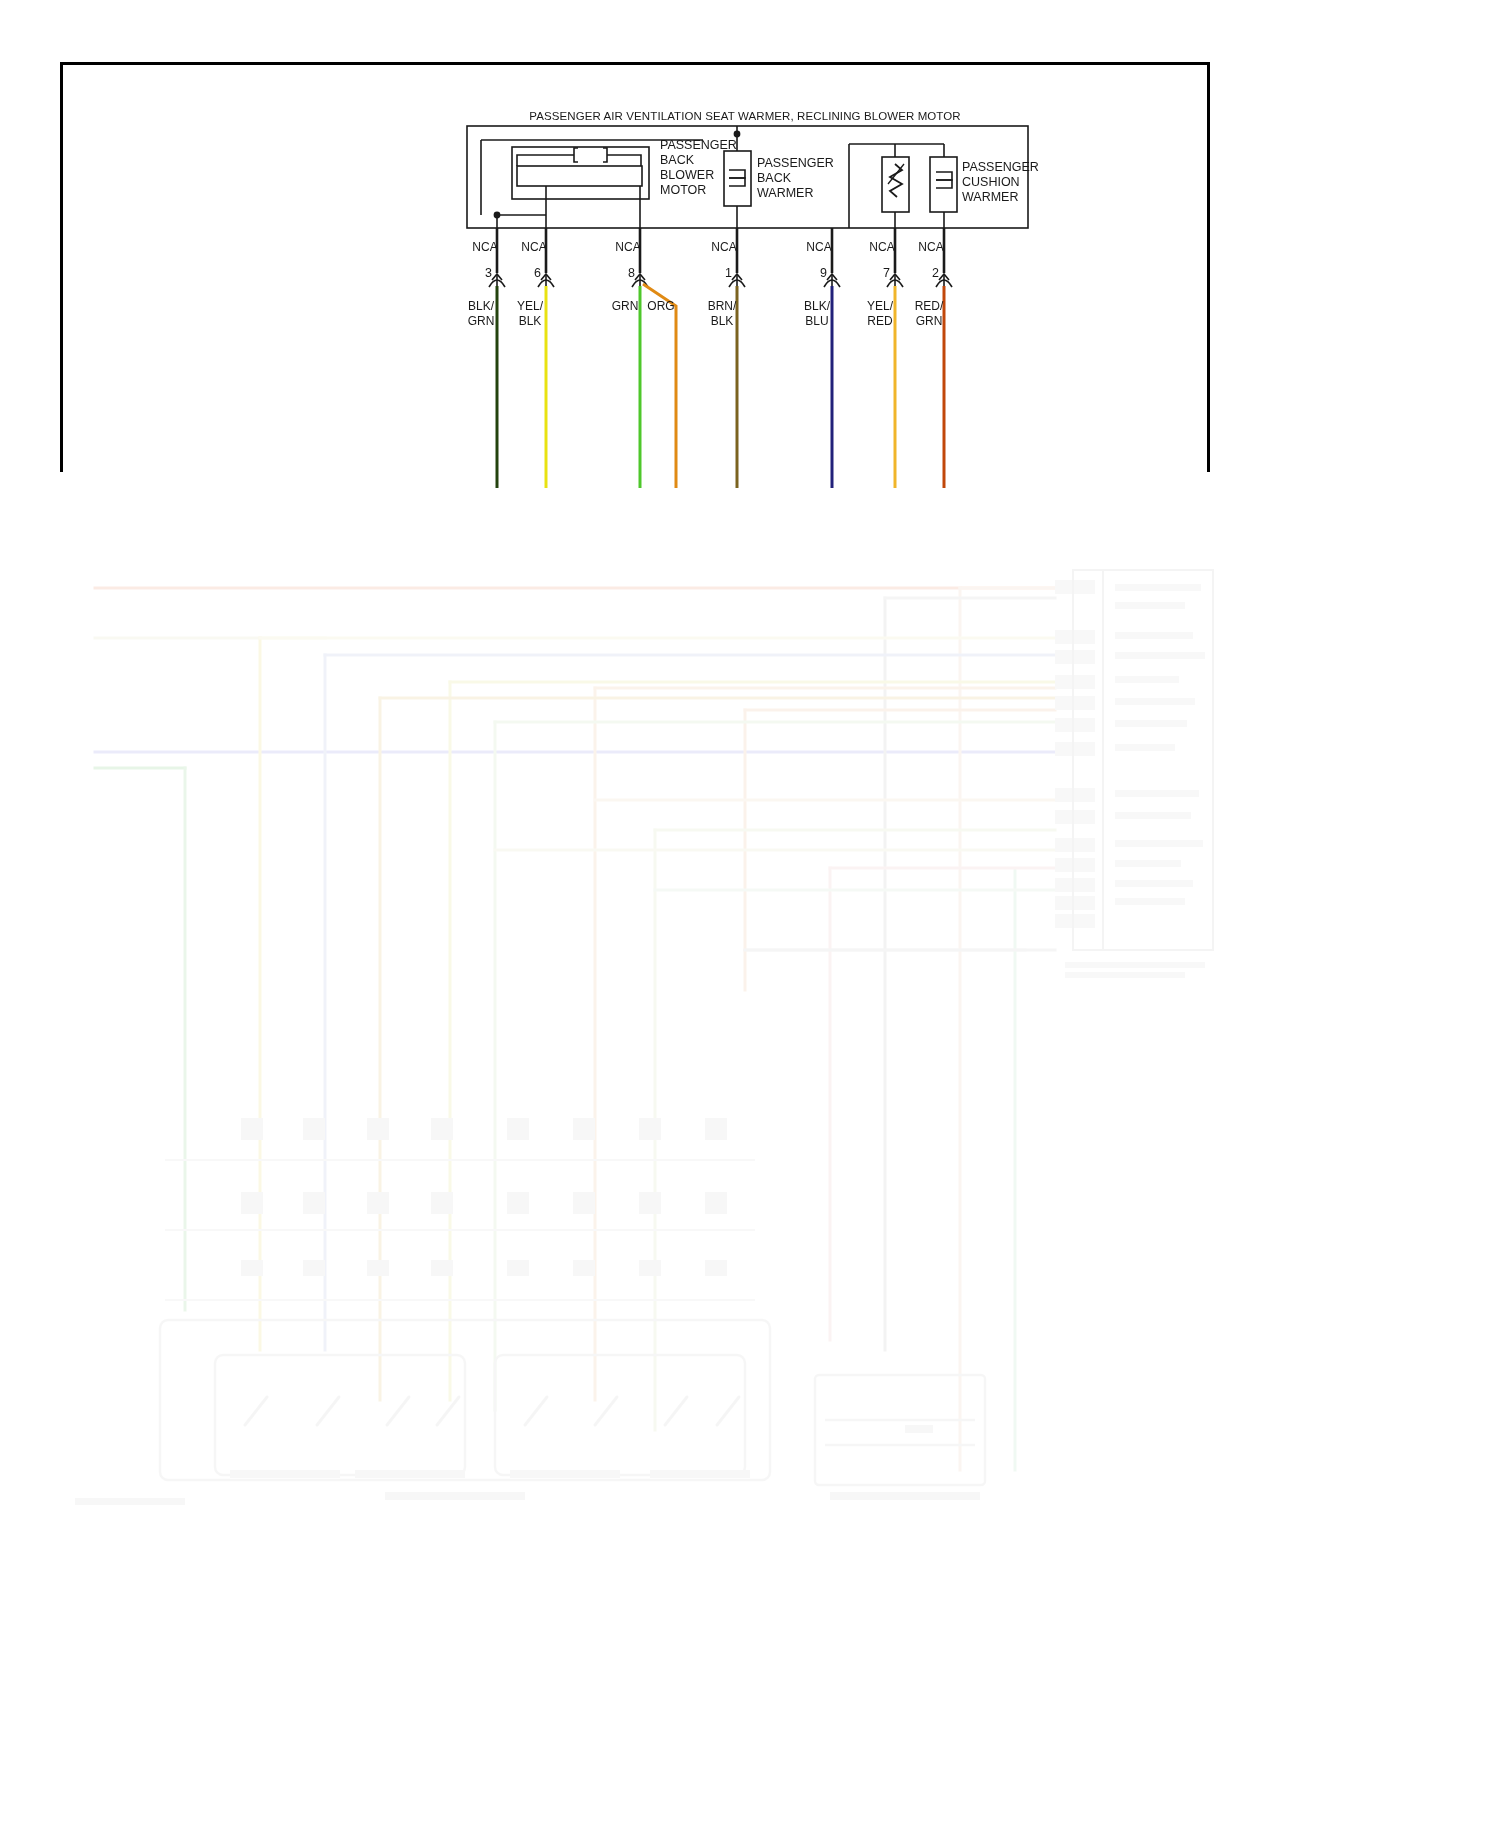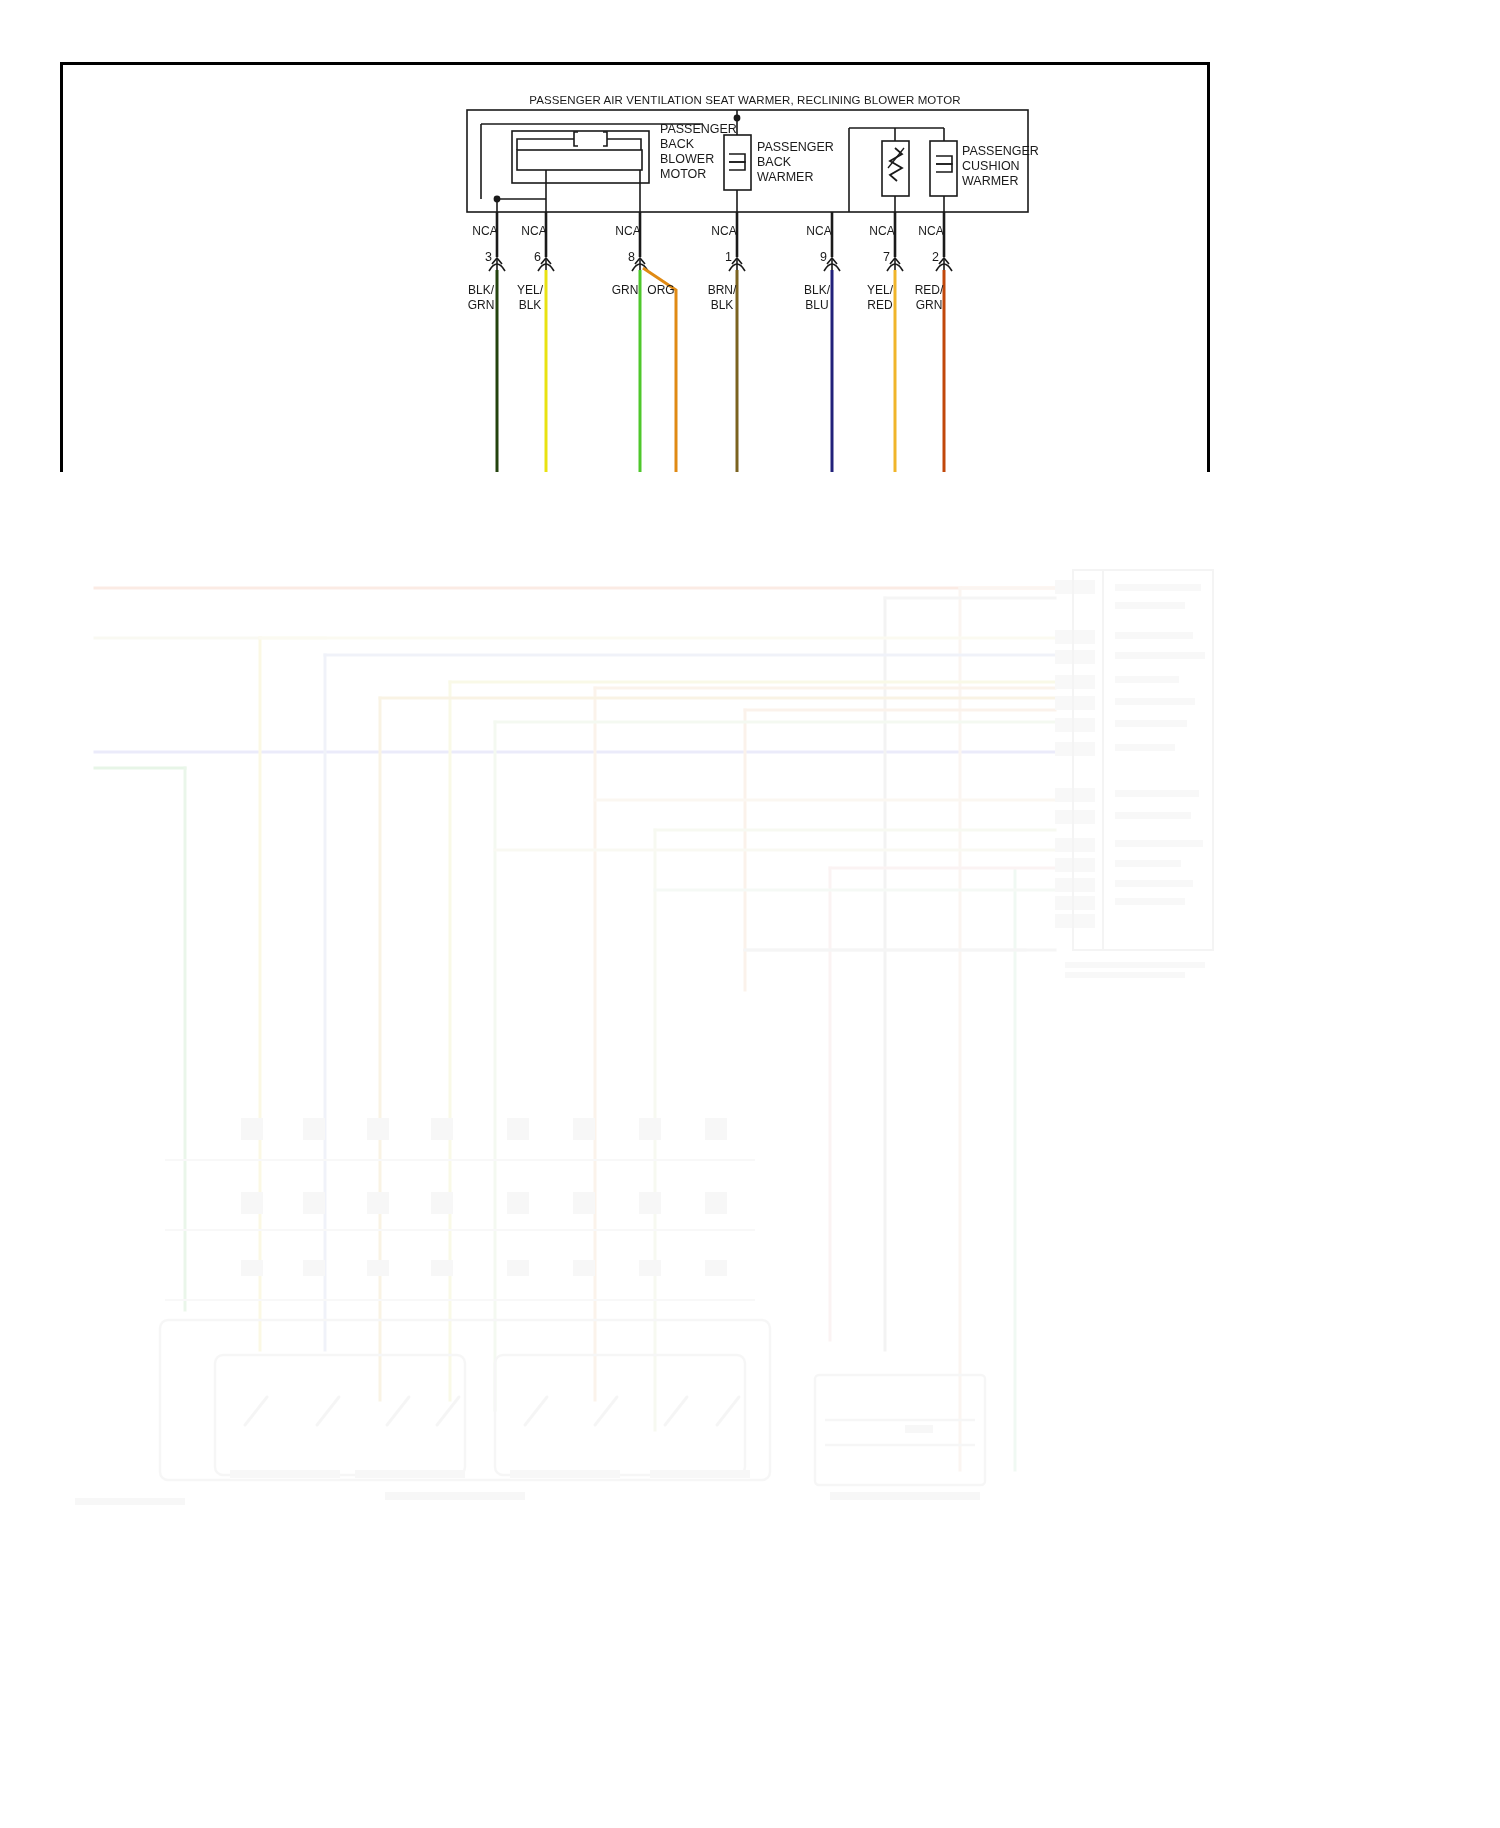--- a/index.html
+++ b/index.html
@@ -12,21 +12,21 @@
   .frame-top{position:absolute;left:60px;top:62px;width:1150px;height:3px;background:#000;}
   .frame-left{position:absolute;left:60px;top:62px;width:3px;height:410px;background:#000;}
   .frame-right{position:absolute;left:1207px;top:62px;width:3px;height:410px;background:#000;}
 
   
   #faded{position:absolute;left:55px;top:470px;width:1160px;height:1060px;
          opacity:.14;filter:blur(.35px);pointer-events:none;}
   #faded svg{display:block;}
 
   
-  #module{position:absolute;left:0;top:0;width:1500px;height:480px;}
+  #module{position:absolute;left:0;top:16px;width:1500px;height:480px;}
   #module svg{display:block;}
 
   .ttl{font-size:11.5px;letter-spacing:.1px;}
   .lbl{font-size:12.5px;}
   .sm{font-size:12px;}
   .pin{font-size:12.5px;}
   .nca{font-size:12px;}
 
   text{font-family:"Liberation Sans","DejaVu Sans",sans-serif;fill:#1a1a1a;}
 </style>

